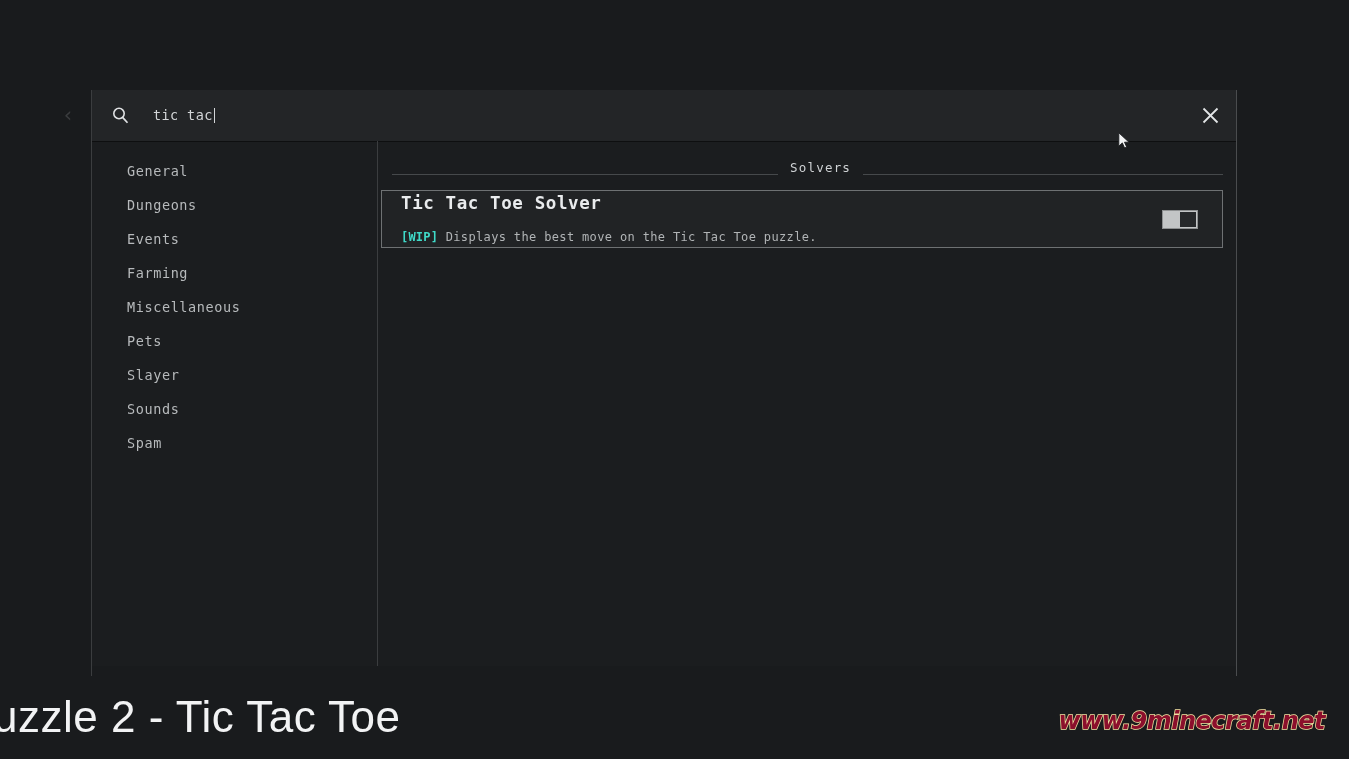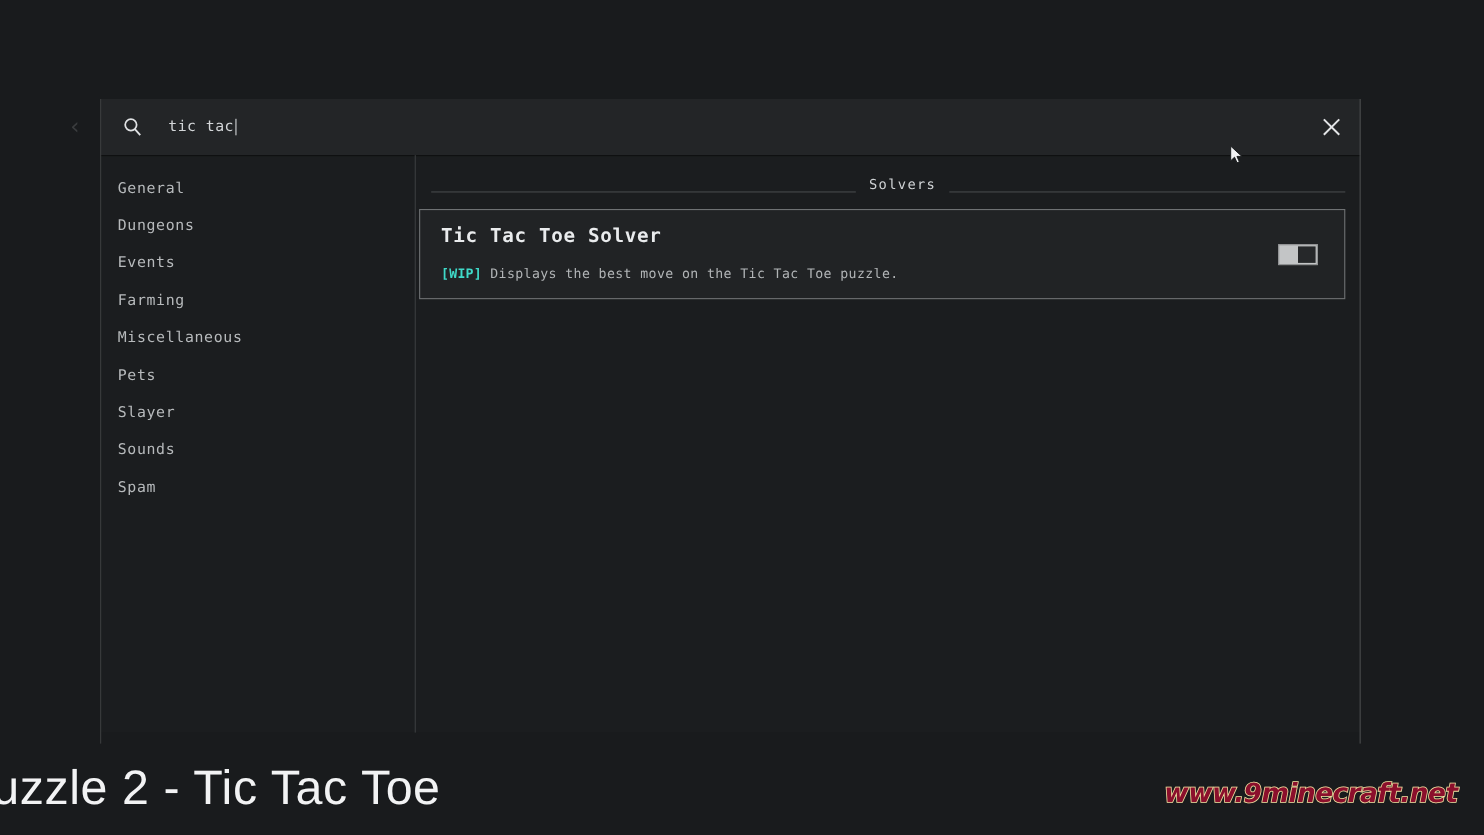--- a/index.html
+++ b/index.html
@@ -129,21 +129,21 @@
     
     content: "";
     position: absolute;
     left: 0px; top: -51px; bottom: -10px;
     width: 1px;
     background: #3b3d3f;
   }
   .sidebar-item {
     height: 34px;
     line-height: 34px;
-    padding-left: 16px;
+    padding-left: 36px;
     color: #b7babc;
     font-size: 13.5px;
     letter-spacing: 0.6px;
     cursor: pointer;
     white-space: nowrap;
   }
 
   
   #content {
     flex: 1 1 auto;
@@ -176,21 +176,21 @@
     color: #cfd2d4;
     font-size: 12.5px;
     letter-spacing: 1.2px;
     padding: 0 12px;
     white-space: nowrap;
   }
 
   
   .feature-card {
     margin: 15px 14px 0 3px;
-    height: 82px;
+    height: 58px;
     background: #212325;
     border: 1px solid #6e7173;
     box-sizing: border-box;
     display: flex;
     align-items: center;
     position: relative;
   }
   .feature-text {
     padding-left: 19px;
     flex: 1 1 auto;

